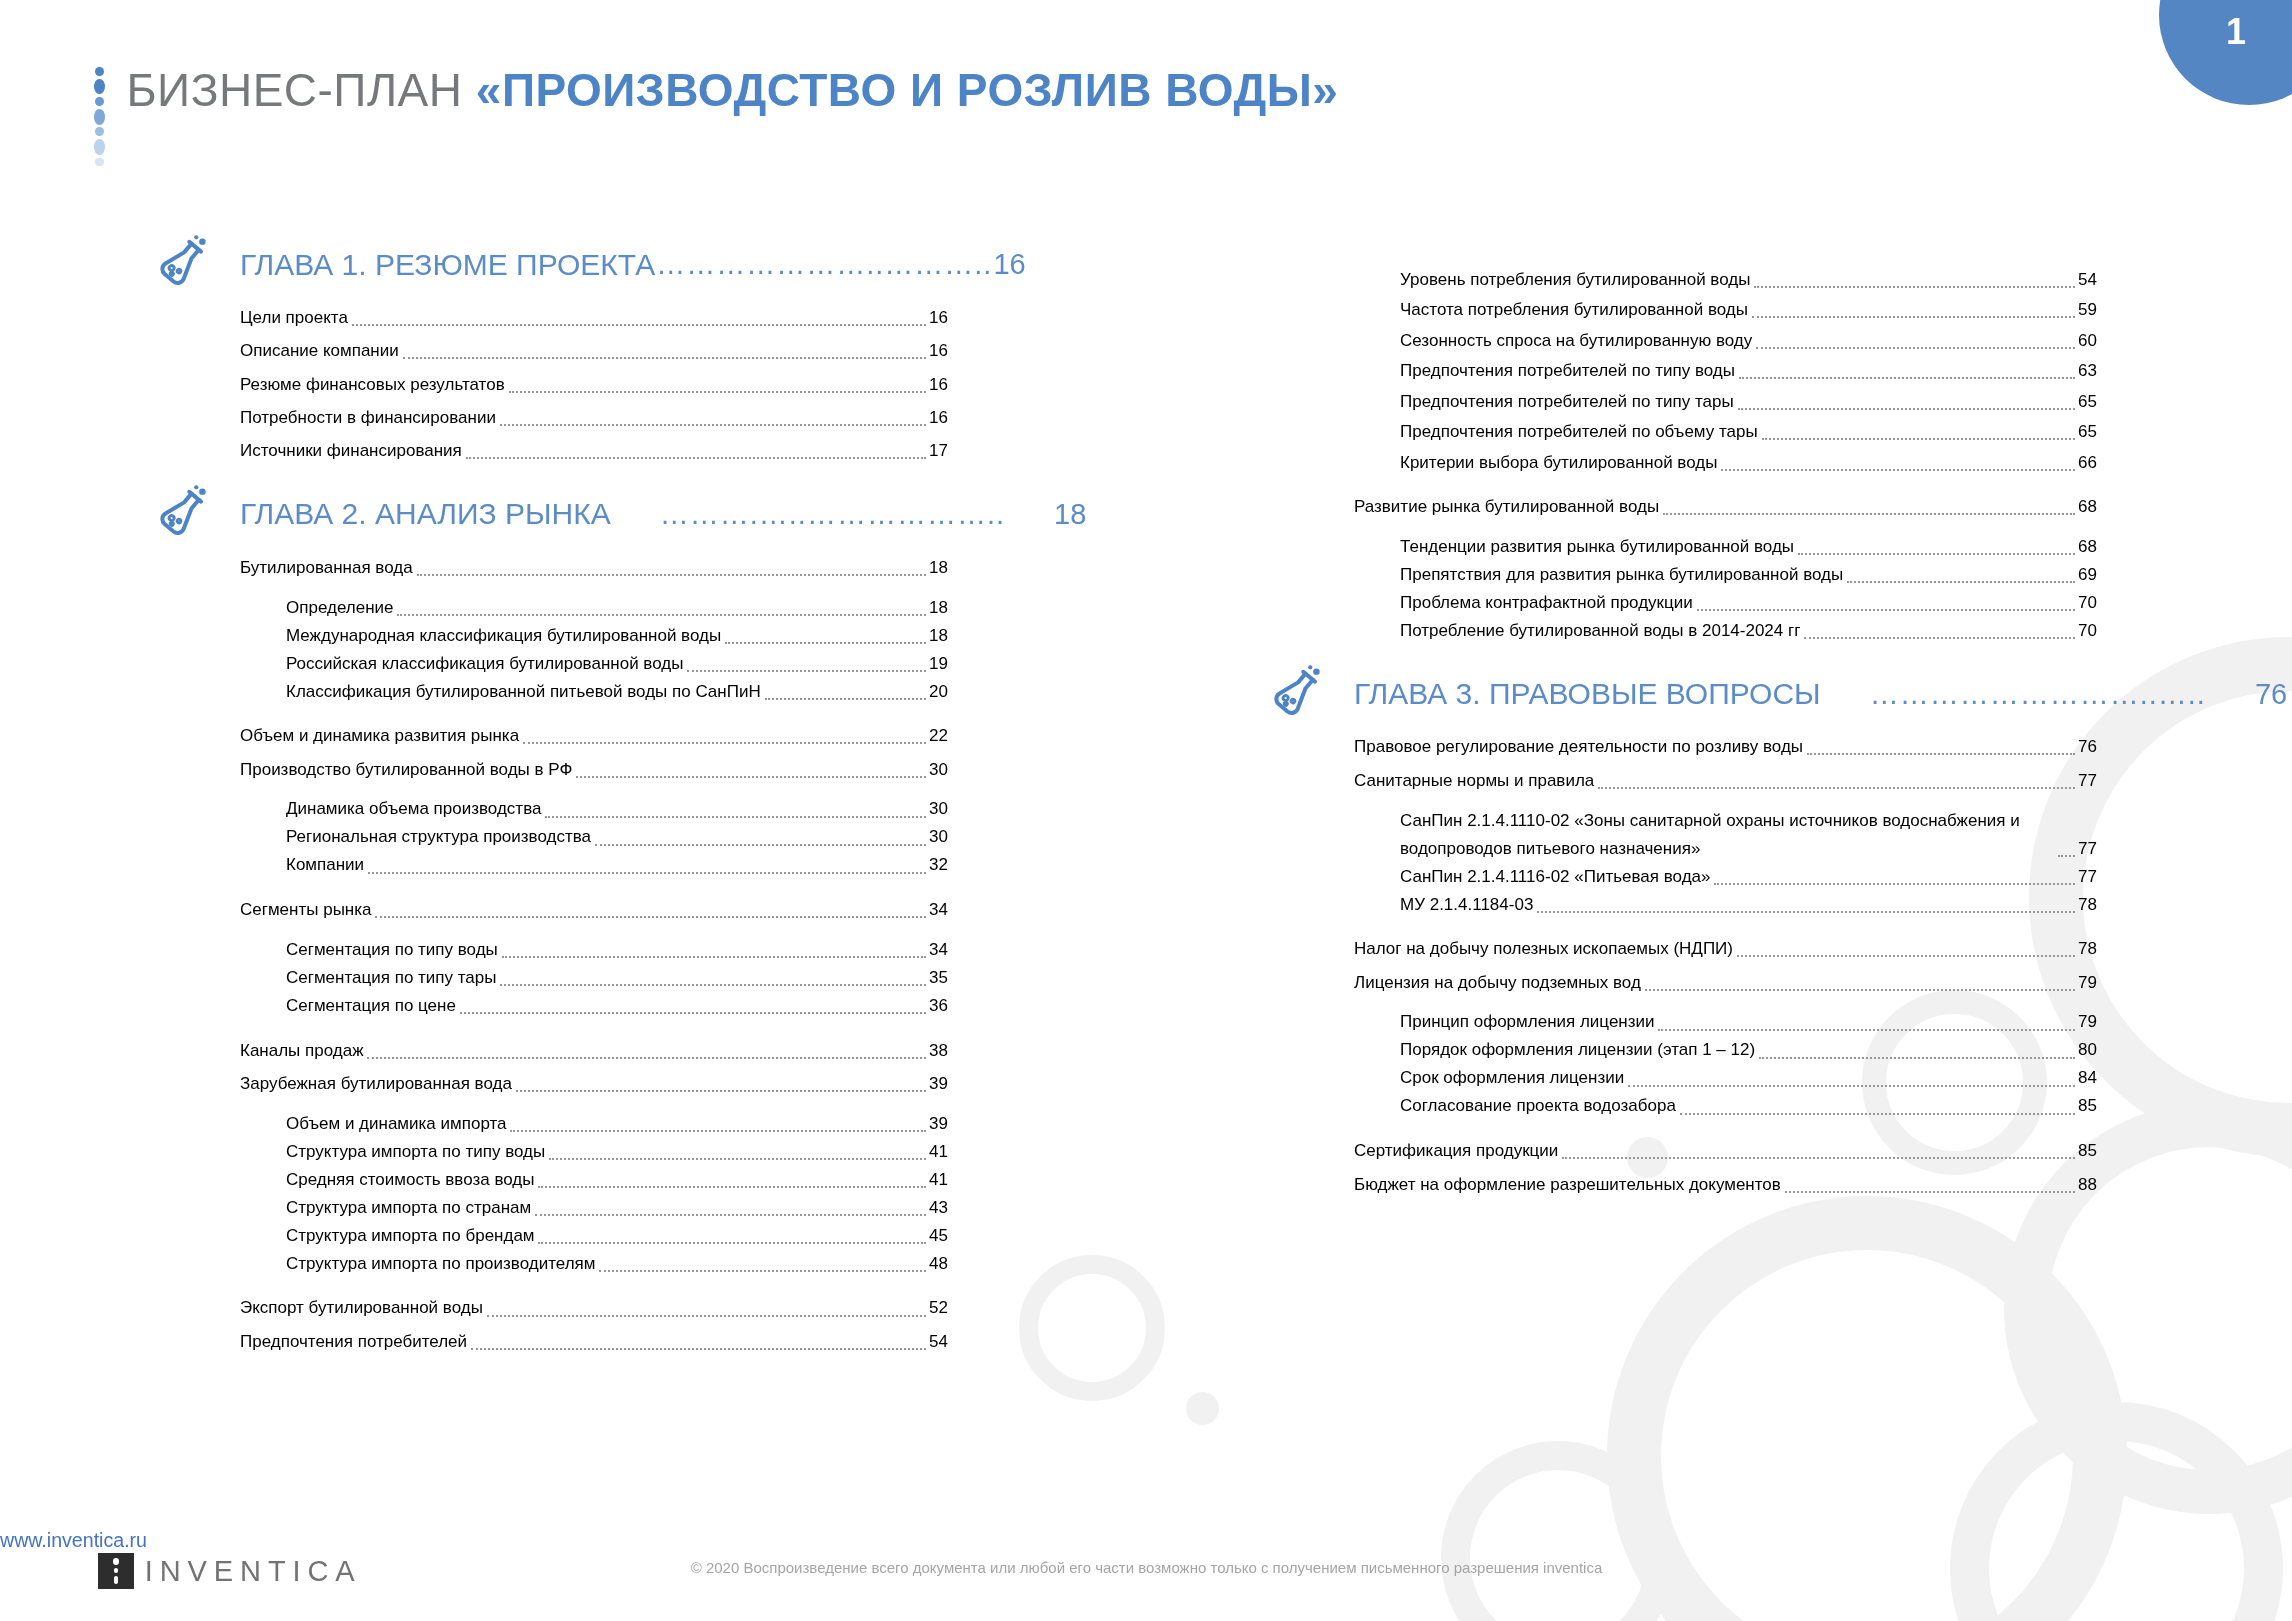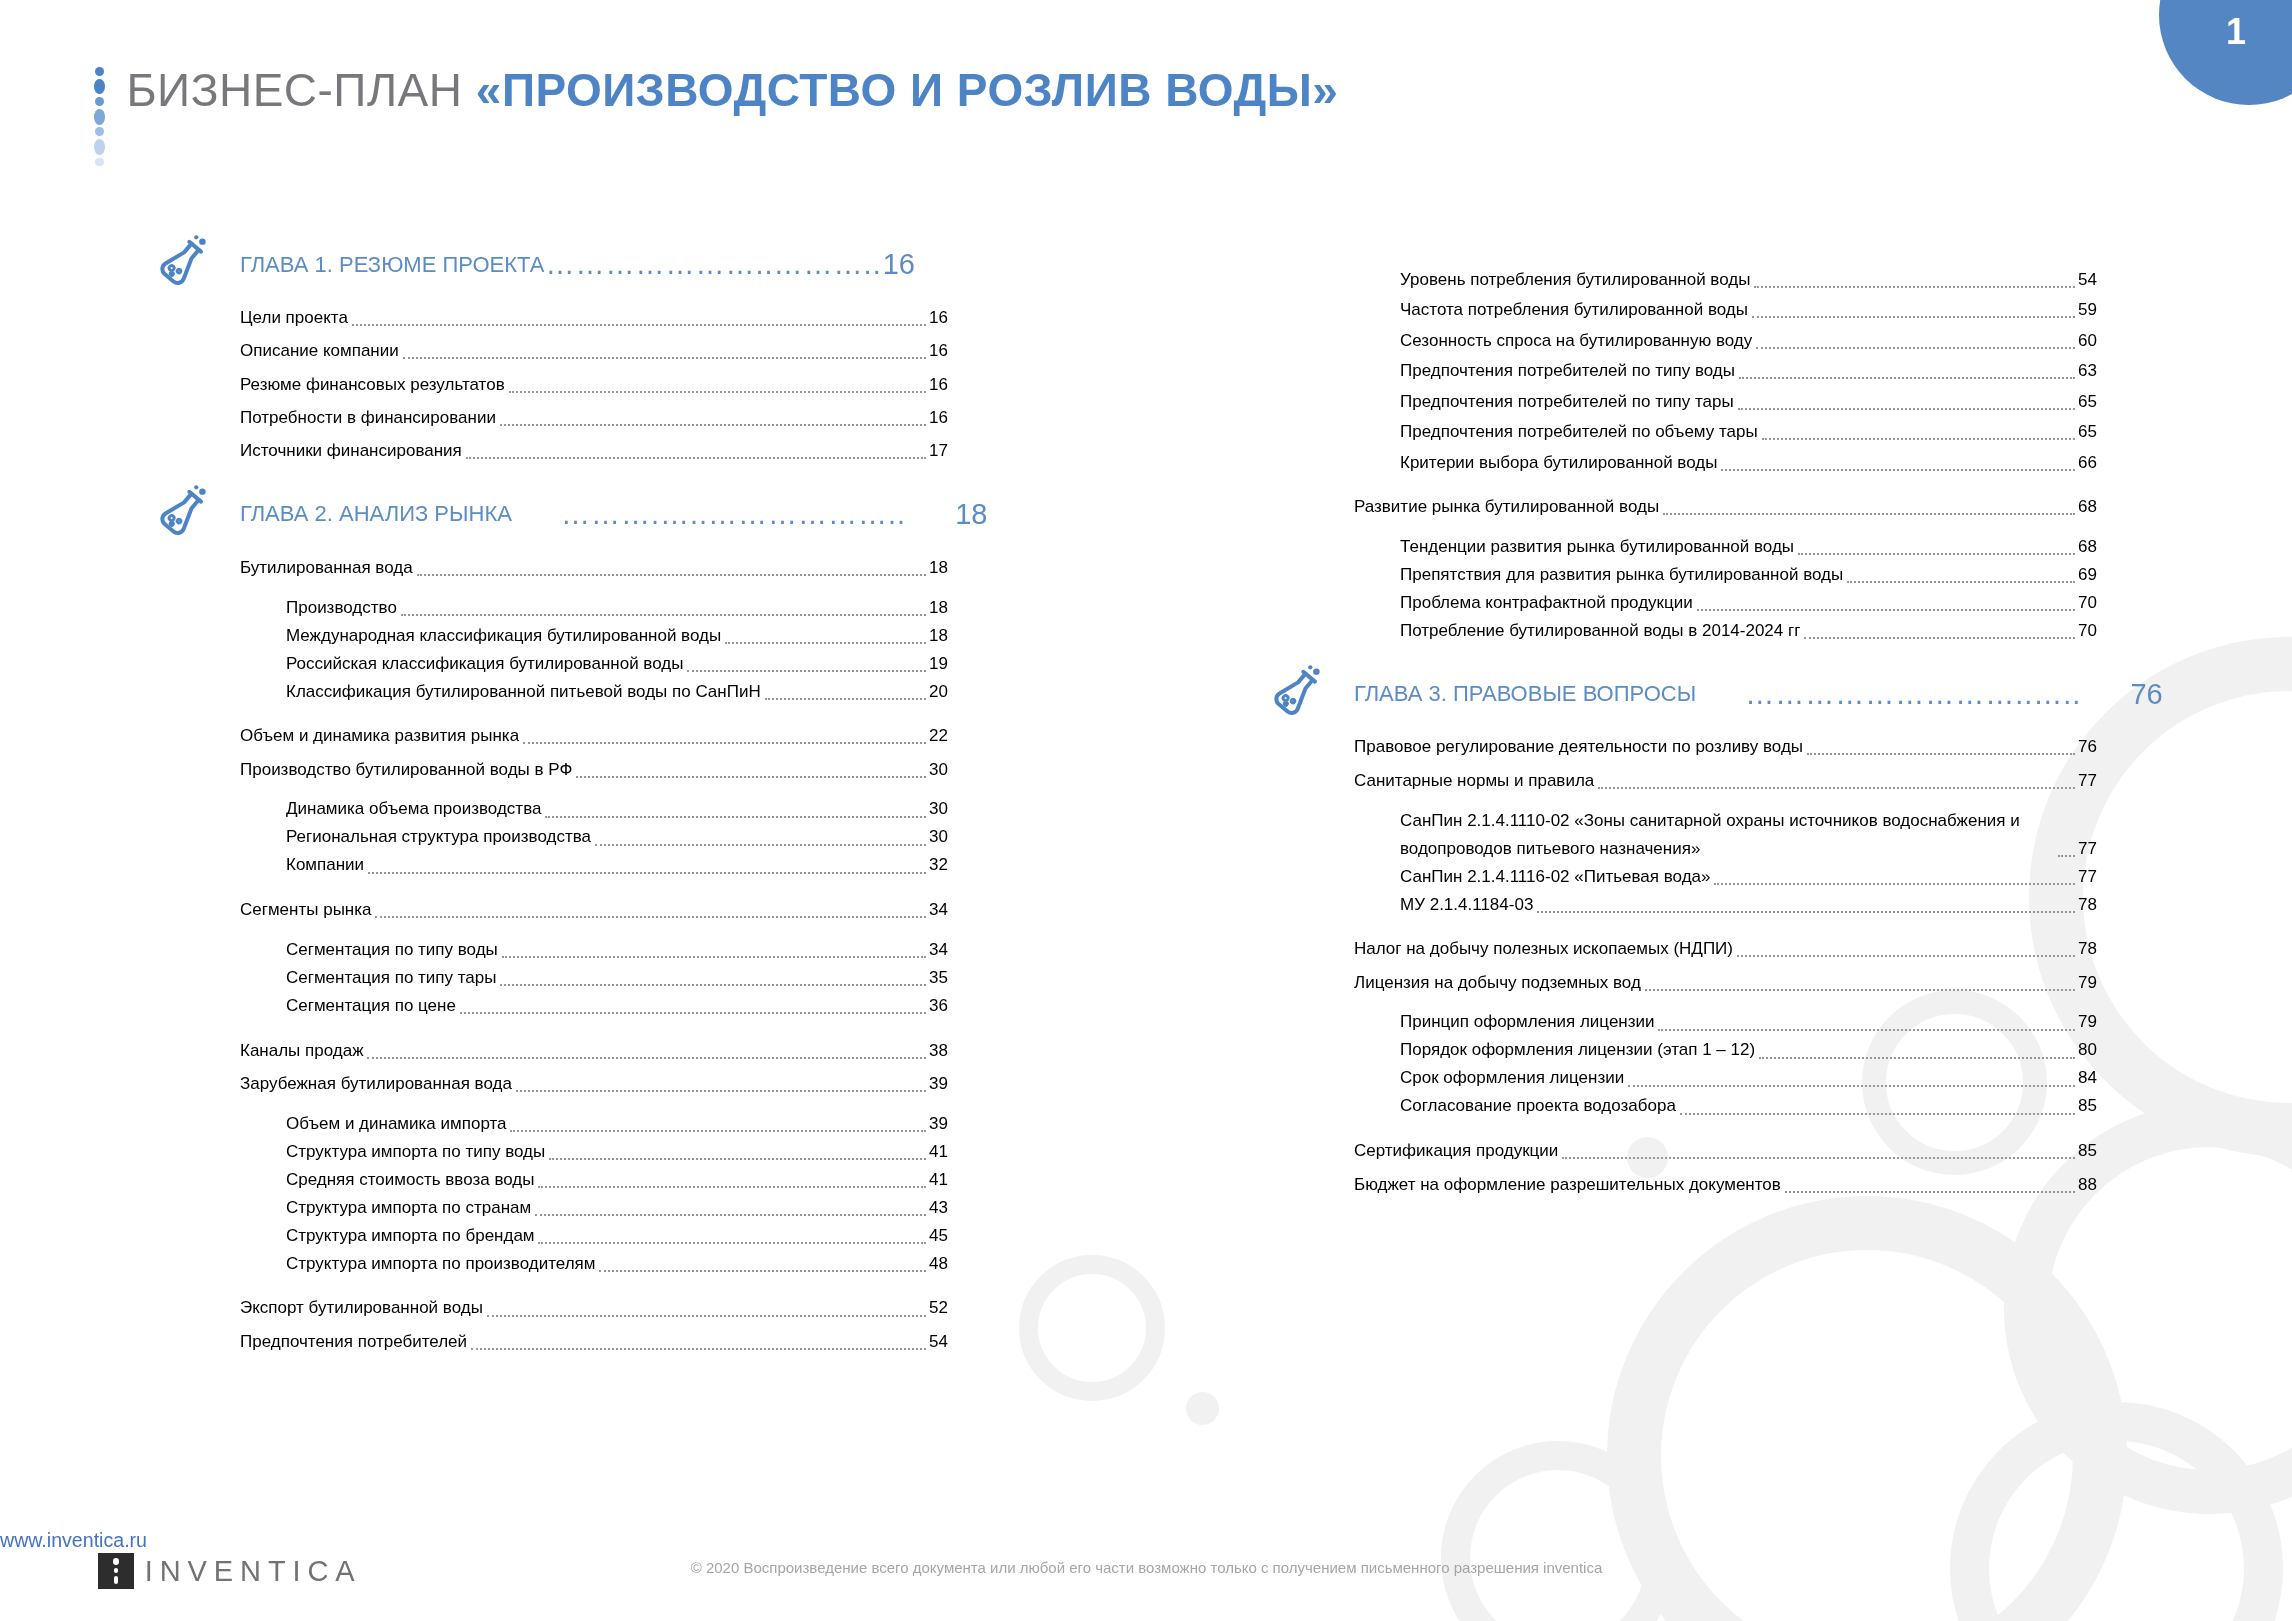--- a/index.html
+++ b/index.html
@@ -27,21 +27,21 @@
   .t-gray{color:#77787b;font-weight:400;}
   .t-blue{color:#4d84c6;font-weight:700;}
   
   .col{position:absolute;z-index:2;}
   .col-left{left:240px;top:233px;width:708px;}
   .col-right{left:1354px;top:263px;width:743px;}
   
   .chapter-row{position:relative;display:flex;align-items:center;height:63px;margin:0 0 7.8px 0;}
   .chapter-row.gap{margin-top:17.6px;gap:48px;}
   .flask{position:absolute;left:-90px;top:1px;}
-  .chapter-label{font-size:22px;color:#5b8cc8;white-space:nowrap;}
+  .chapter-label{font-size:30px;color:#5b8cc8;white-space:nowrap;}
   .chapter-leader{font-size:29px;color:#5b8cc8;margin:0 1px;letter-spacing:1px;white-space:nowrap;}
   .chapter-page{font-size:29px;color:#5b8cc8;}
   
   .item{display:flex;align-items:flex-end;font-size:17px;color:#000000;line-height:28px;}
   .item .lbl{flex:0 1 auto;}
   .item .lead{flex:1 1 auto;min-width:17.6px;border-bottom:2.2px dotted #969696;margin:0 2.9px 5.9px 3.9px;}
   .item .pg{flex:0 0 auto;}
   .item.l1{margin-top:5.4px;margin-bottom:5.4px;}
   .item.l2{margin-top:0;margin-bottom:0;}
   .item.l2.sp{margin-top:2.5px;margin-bottom:2.5px;}
@@ -152,21 +152,21 @@
         <span class="chapter-label">ГЛАВА 2. АНАЛИЗ РЫНКА</span>
         <span class="chapter-leader">……….…..………………..</span>
         <span class="chapter-page">18</span>
       </div>
       <div class="item l1">
         <span class="lbl">Бутилированная вода</span>
         <span class="lead"></span>
         <span class="pg">18</span>
       </div>
       <div class="item l2 ind gap">
-        <span class="lbl">Производство</span>
+        <span class="lbl">Определение</span>
         <span class="lead"></span>
         <span class="pg">18</span>
       </div>
       <div class="item l2 ind">
         <span class="lbl">Международная классификация бутилированной воды</span>
         <span class="lead"></span>
         <span class="pg">18</span>
       </div>
       <div class="item l2 ind">
         <span class="lbl">Российская классификация бутилированной воды</span>

